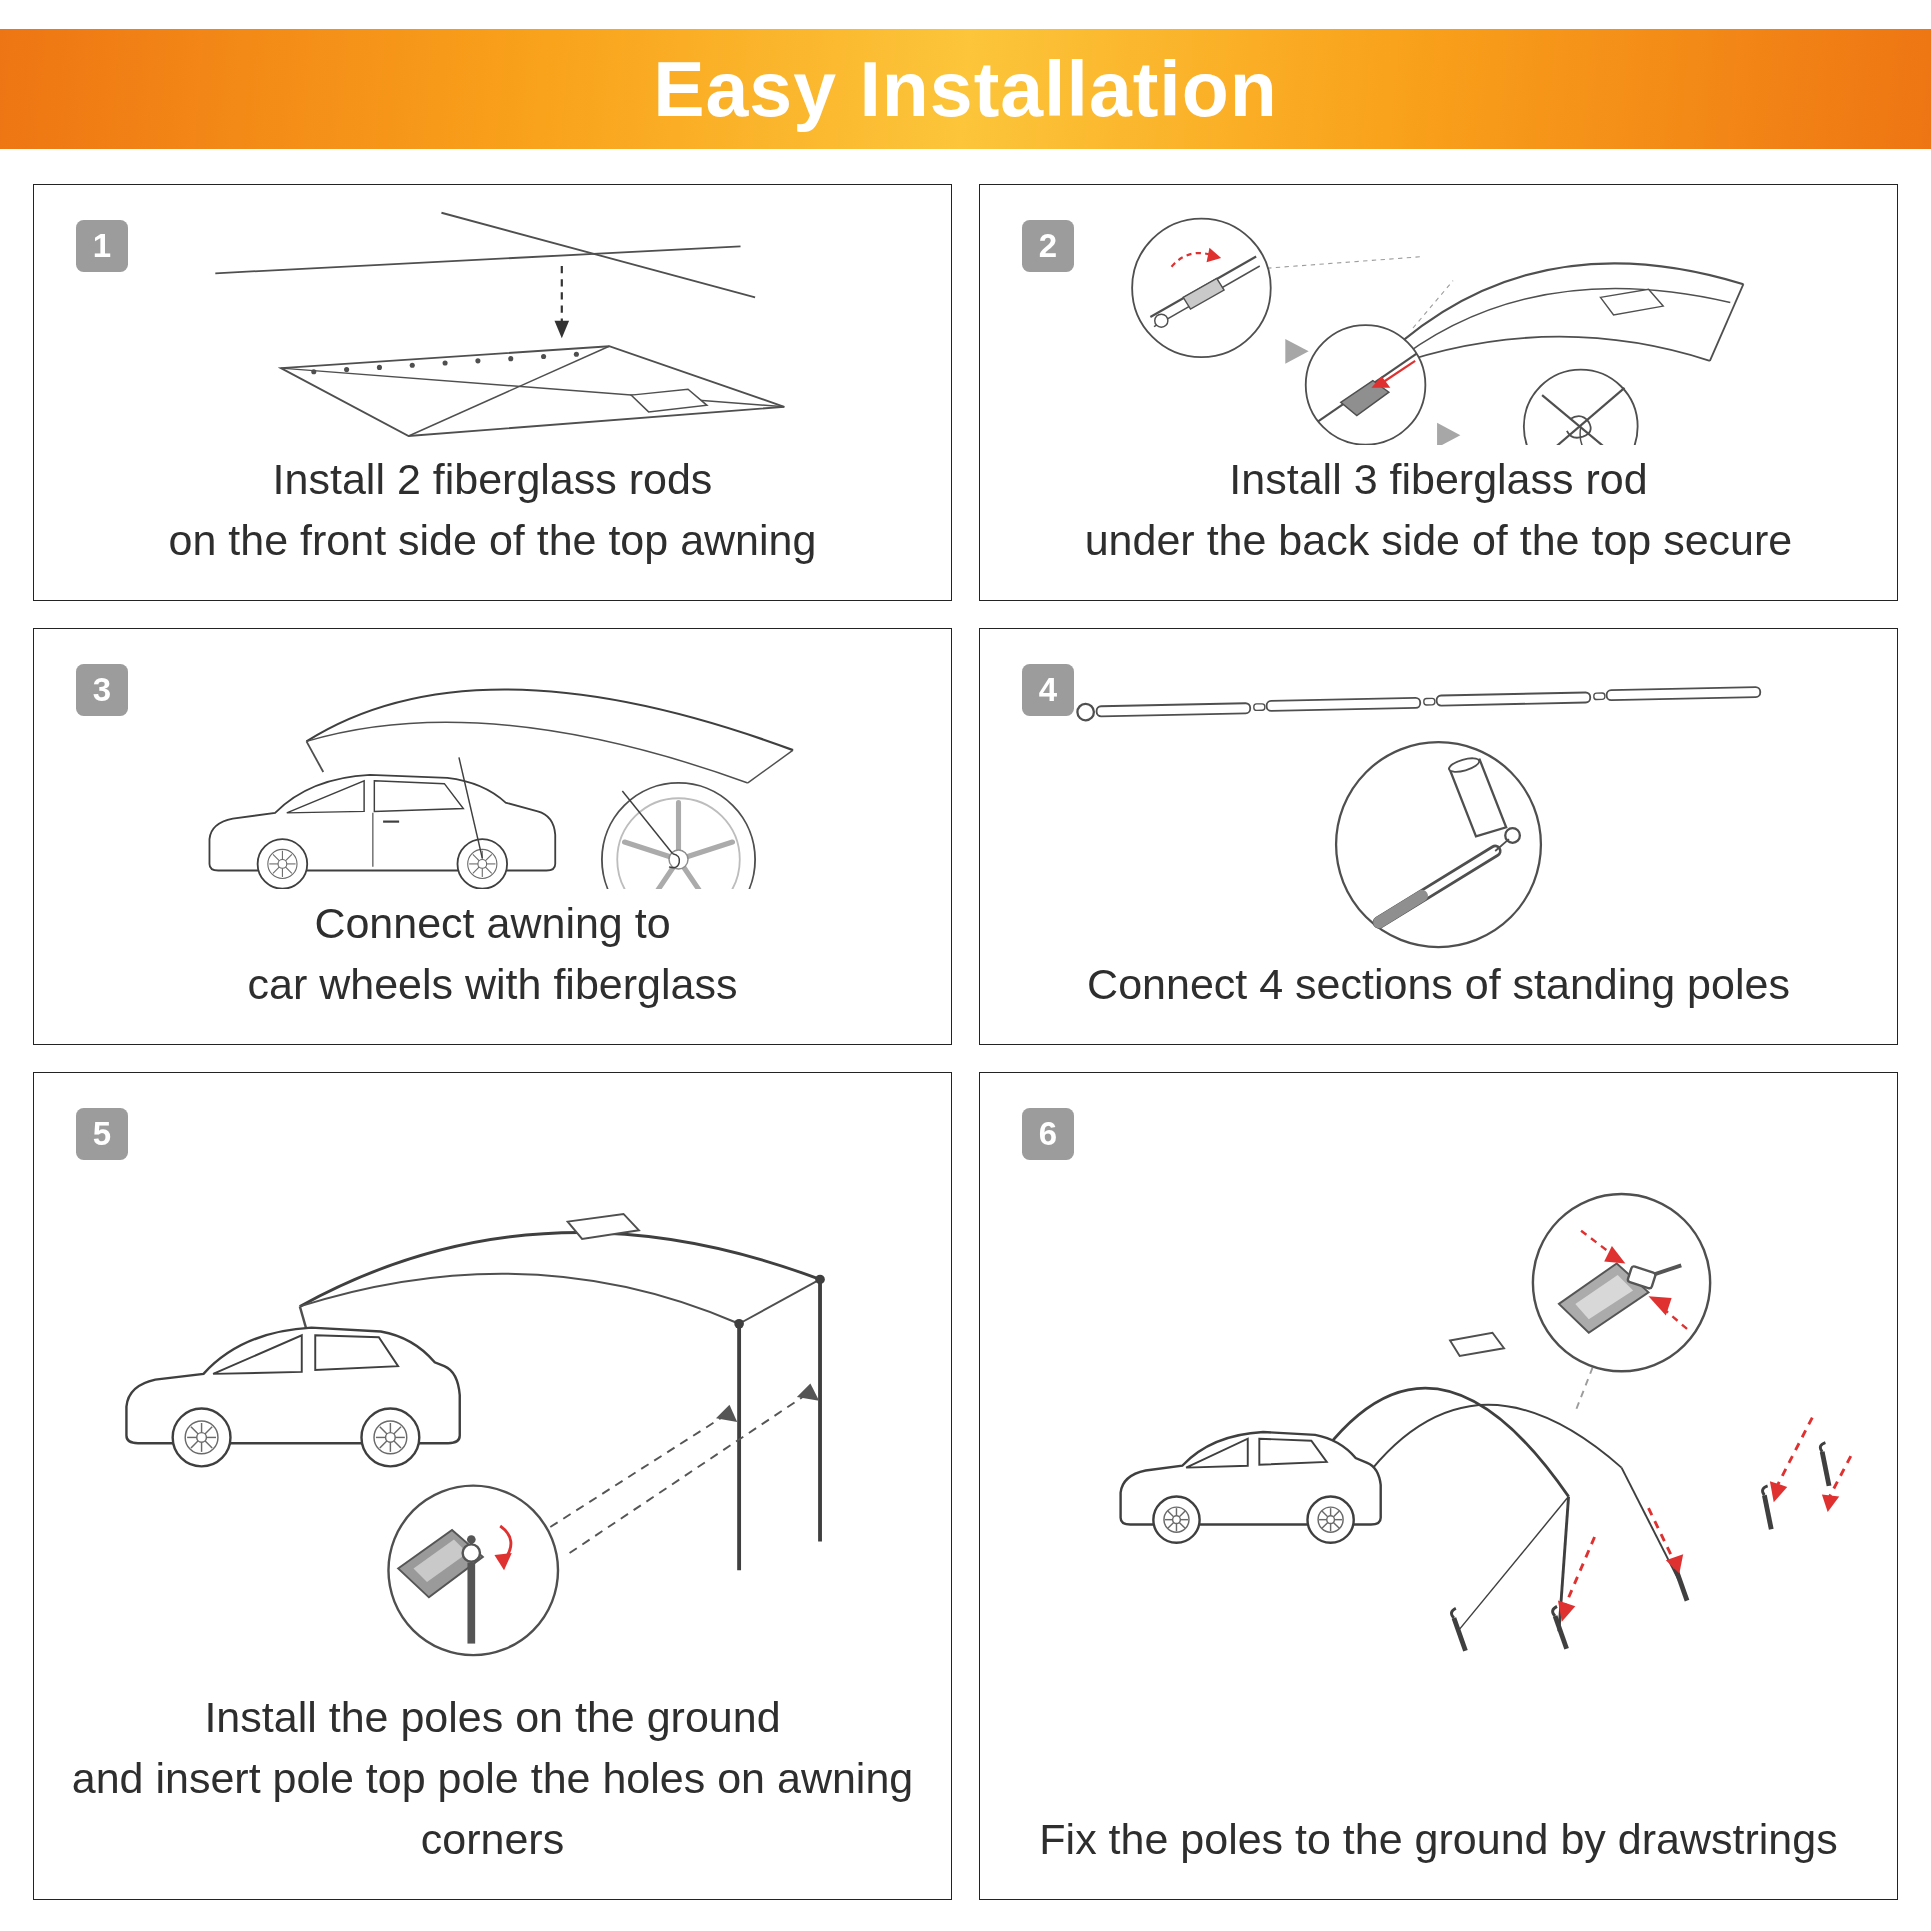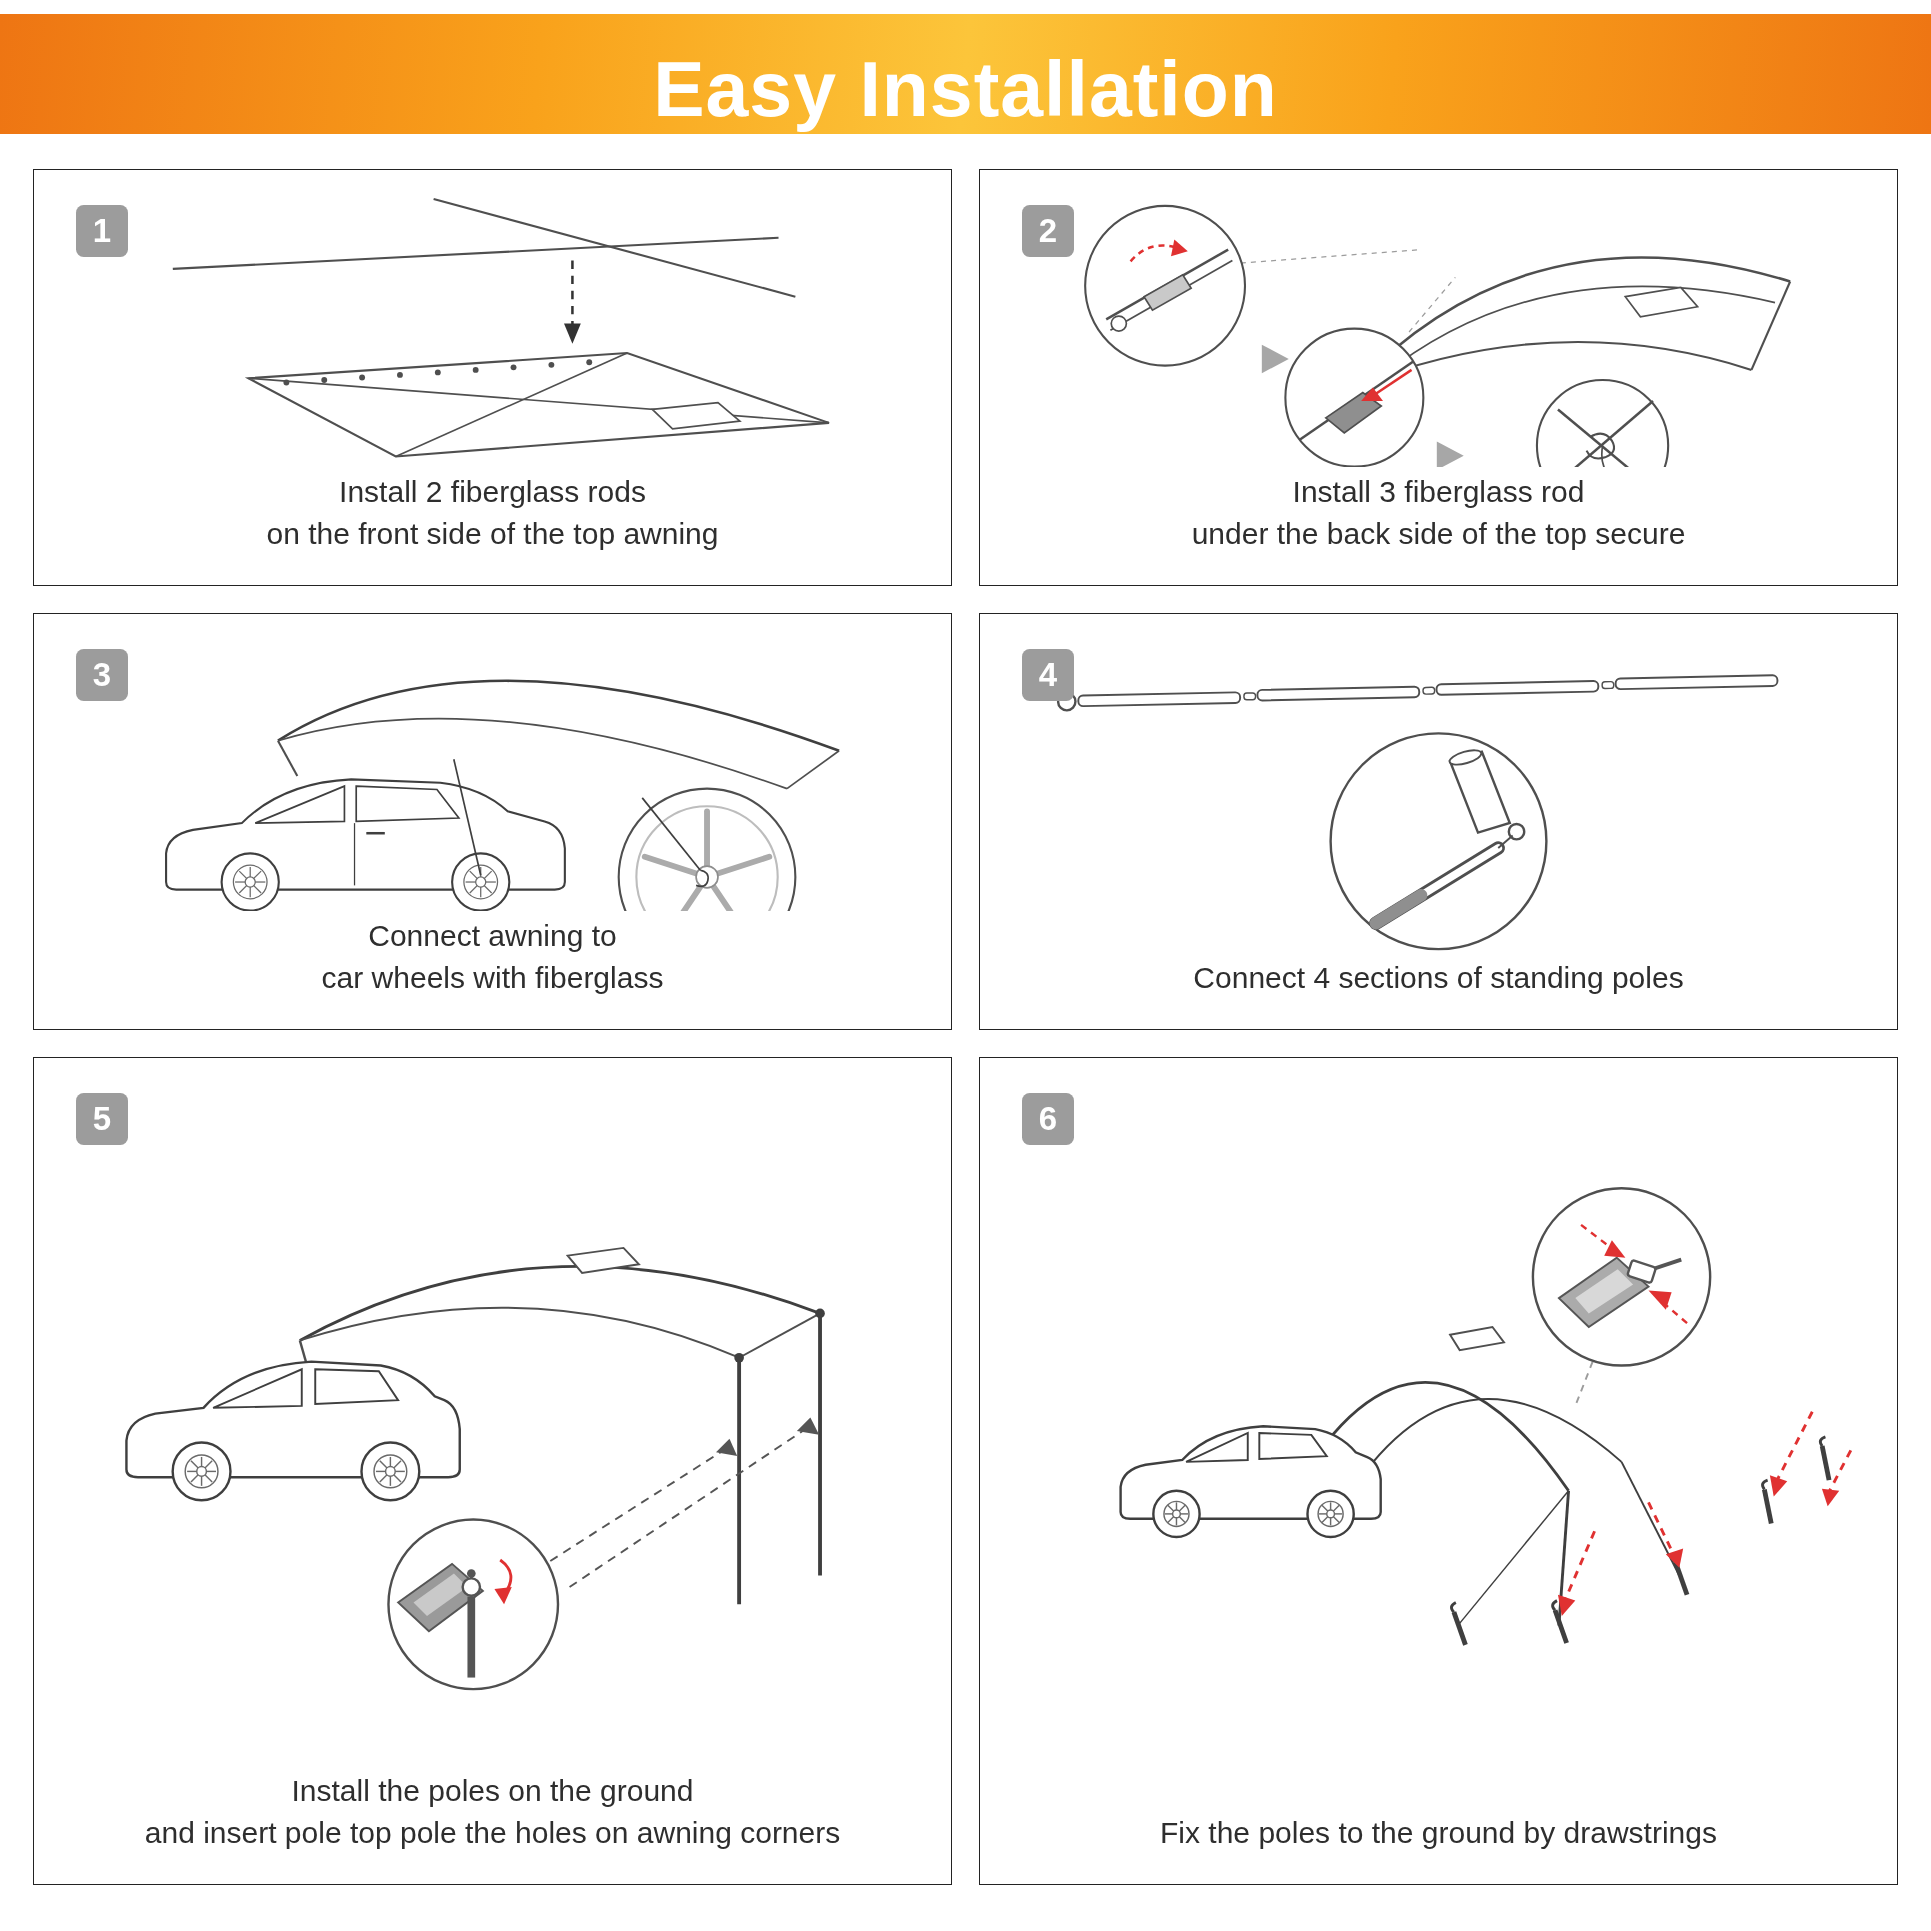--- a/index.html
+++ b/index.html
@@ -3,23 +3,23 @@
 <meta charset="utf-8">
 <style>
   * { box-sizing: border-box; }
   html,body { margin:0; padding:0; background:#fff; }
   body {
     width:1931px; height:1931px;
     font-family:"Liberation Sans", sans-serif;
     overflow:hidden;
   }
   .banner {
-    margin-top:14px;
+    margin-top:29px;
     height:120px;
-    display:flex; align-items:flex-end; justify-content:center;
+    display:flex; align-items:center; justify-content:center;
     background:linear-gradient(95deg,
       var(--banner-edge,#ee7513) 0%,
       var(--banner-mid,#f9a21b) 28%,
       var(--banner-center,#fcc53a) 50%,
       var(--banner-mid,#f9a21b) 72%,
       var(--banner-edge,#ee7513) 100%);
   }
   .banner h1 {
     margin:0; color:#fff; font-size:77px; font-weight:bold; letter-spacing:1px;
   }
@@ -46,21 +46,21 @@
     z-index:2;
   }
   .illus {
     flex:1 1 auto; min-height:0;
     display:flex; align-items:center; justify-content:center;
     padding:19.3px 25px 0 25px;
   }
   .illus svg { width:100%; height:100%; }
   .caption {
     text-align:center;
-    font-size:30px;
+    font-size:43px;
     line-height:1.42;
     color:var(--text,#2e2e2e);
     padding:3.9px 23px 29px 23px;
   }
   .caption span { display:block; }
   .caption span:empty { display:none; }
 </style>
 </head>
 <body>
 

